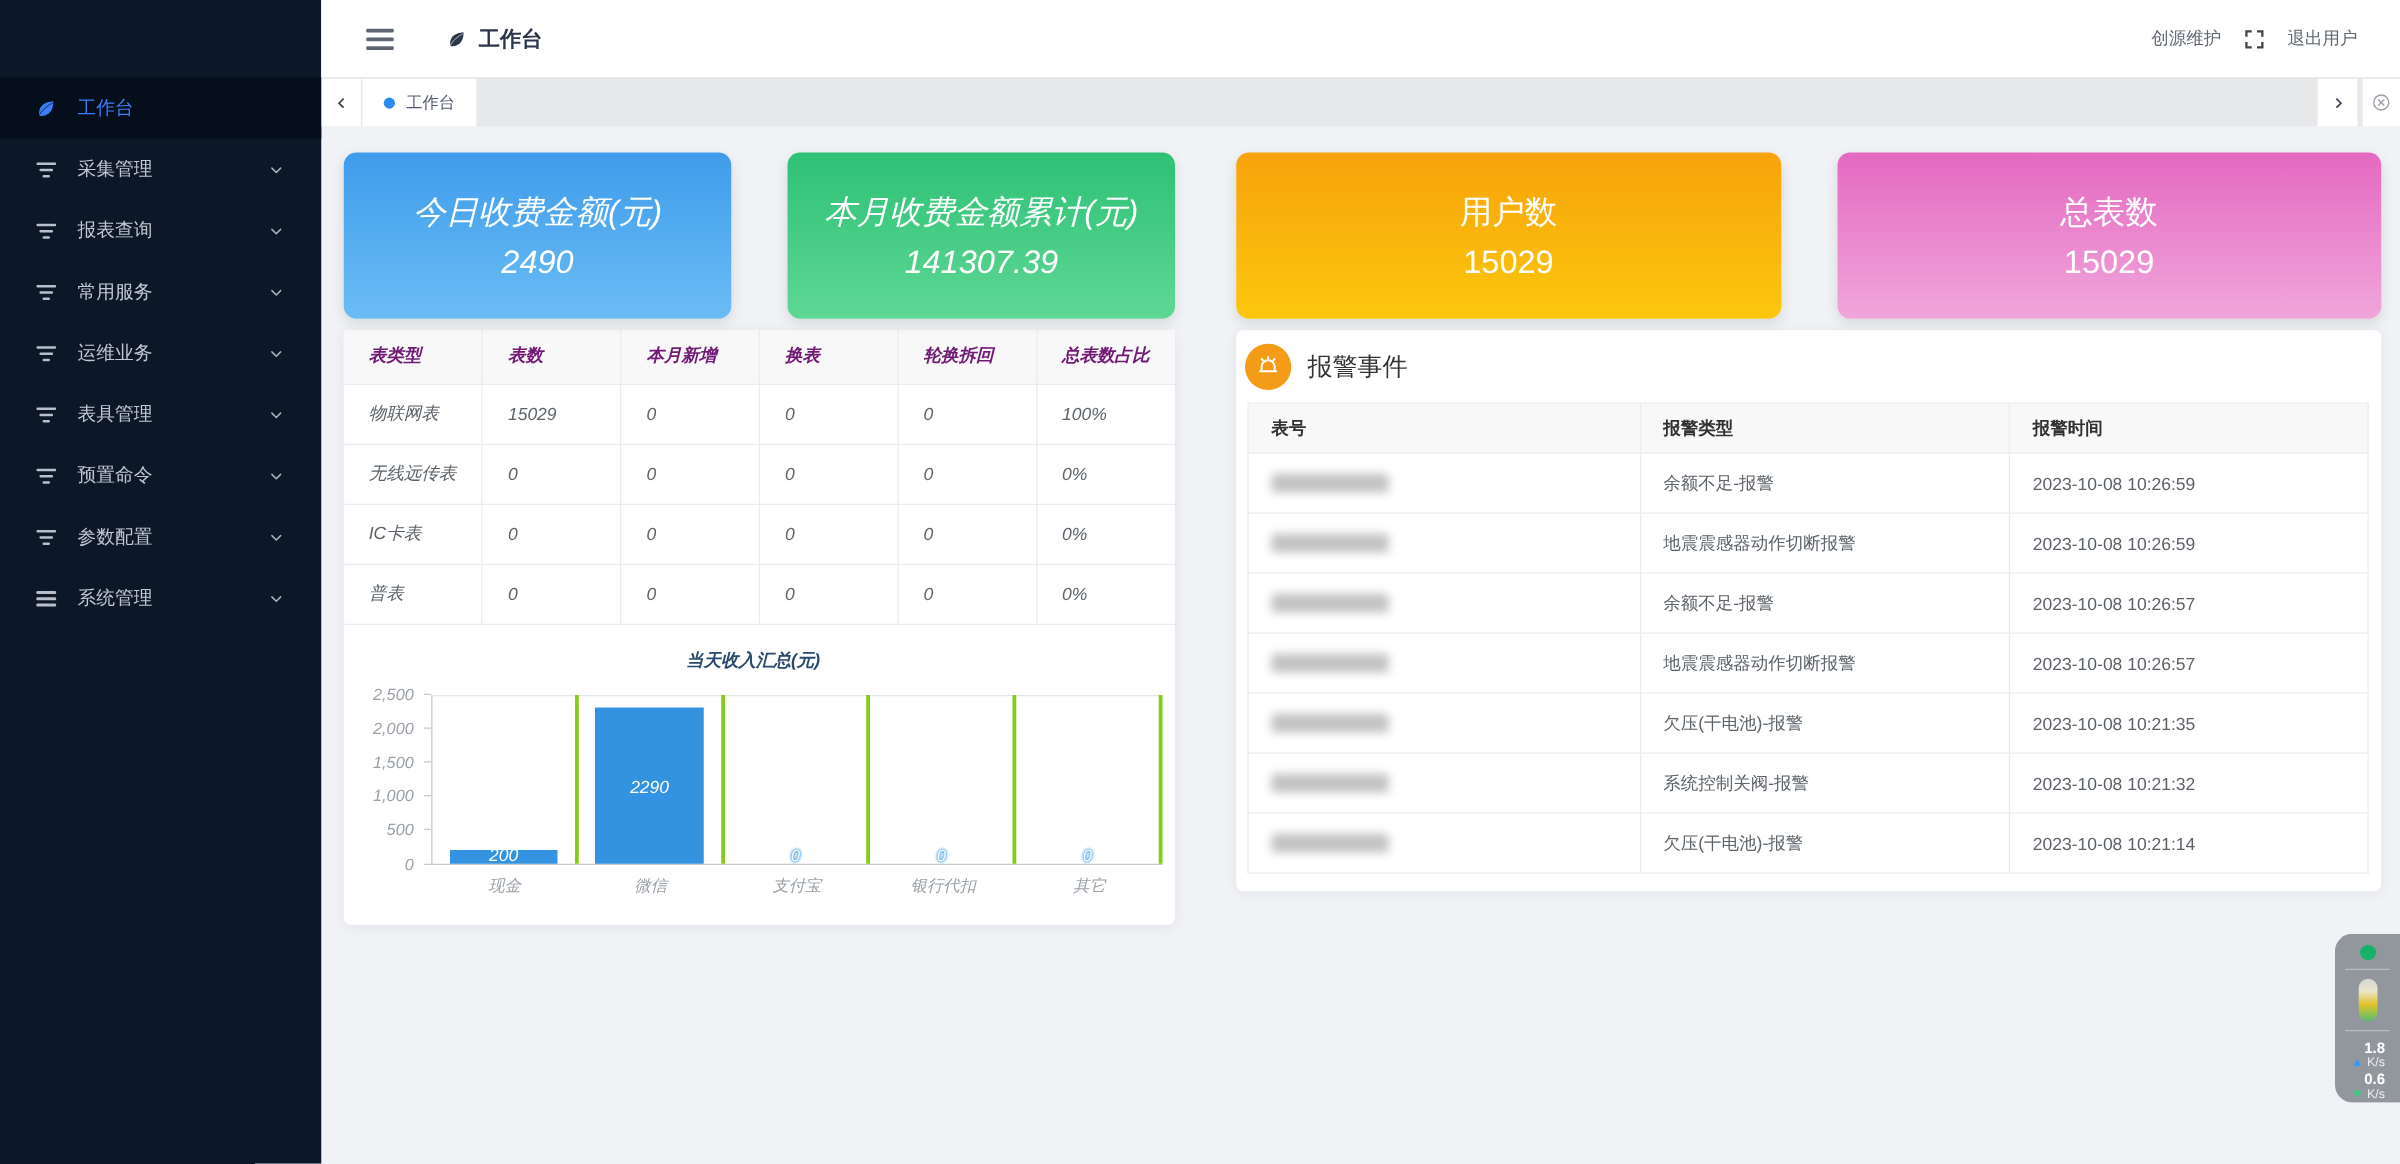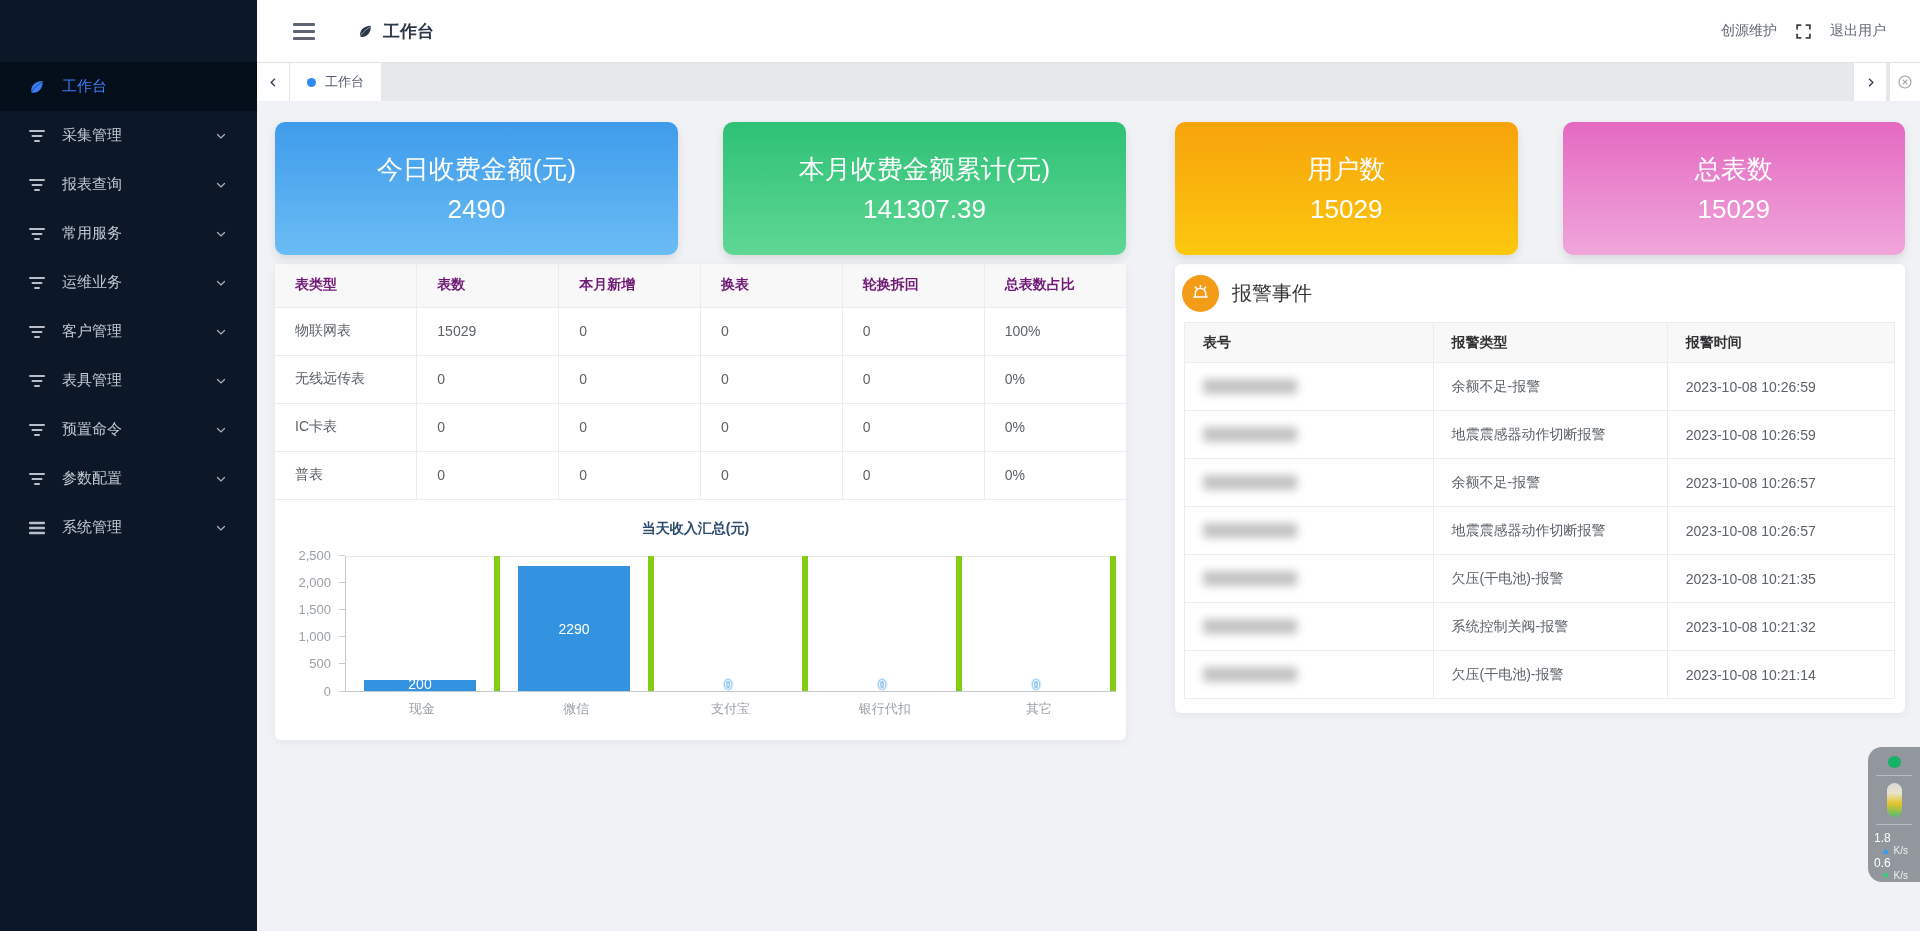--- a/index.html
+++ b/index.html
@@ -31,21 +31,21 @@
   
   .tabbar { height:39px; background:#e7e8ea; display:flex; align-items:stretch; border-top:1px solid #e2e3e5; }
   .tab-arrow { width:33px; background:#fff; display:flex; align-items:center; justify-content:center; color:#3a4254; cursor:pointer; border-right:1px solid #e4e4e4; }
   .tab-arrow.right { border-right:none; border-left:1px solid #e4e4e4; margin-left:auto; }
   .tab-close { width:31px; background:#fff; display:flex; align-items:center; justify-content:center; color:#9aa0a6; border-left:1px solid #e4e4e4; margin-left:3px; cursor:pointer; }
   .tab-item { background:#fff; display:flex; align-items:center; gap:9px; padding:0 17px; font-size:13px; color:#515a6e; cursor:pointer; }
   .tab-dot { width:9px; height:9px; border-radius:50%; background:#2d8cf0; }
 
   
   .content { flex:1; padding:21px 15px 0 18px; display:flex; gap:49px; overflow:hidden; }
-  .col-left { width:851px; flex-shrink:0; }
+  .col-left { width:665px; flex-shrink:0;font-style:italic; }
   .col-right { flex:1; min-width:0; }
   .cards-row { display:flex; gap:45px; margin-bottom:9px; }
   .stat-card { flex:1; height:133px; border-radius:10px; color:#fff; display:flex; flex-direction:column; align-items:center; justify-content:center; gap:7px; box-shadow:0 4px 10px rgba(0,0,0,0.10); }
   .stat-card .sc-title { font-size:26px; }
   .stat-card .sc-value { font-size:26px; }
 
   .panel { background:#fff; border-radius:6px; box-shadow:0 2px 10px rgba(15,35,65,0.06); }
 
   
   table.meter { width:100%; border-collapse:collapse; table-layout:fixed; }
@@ -58,21 +58,21 @@
 
   
   .chart-wrap { padding:20px 10px 22px 0; }
   .chart-title { text-align:center; font-size:14px; font-weight:700; color:#2c4a6e; margin-bottom:18px; }
   .chart-area { display:flex; padding-left:12px; }
   .y-axis { width:58px; position:relative; height:136px; flex-shrink:0; }
   .y-axis .ytick { position:absolute; right:14px; font-size:13px; color:#9aa0a6; white-space:nowrap;margin-left:11px; }
   .y-axis .ymark { position:absolute; right:0; width:6px; height:1px; background:#c6c9cc; }
   .plot { flex:1; height:136px; display:flex; border-left:1px solid #c6c9cc; border-bottom:1px solid #c6c9cc; position:relative; }
   .plot::before { content:""; position:absolute; left:0; right:0; top:0; height:1px; background:#e4e6e9; }
-  .slot { flex:1; position:relative; border-right:6px solid #84cc16; }
+  .slot { flex:1; position:relative; border-right:3px solid #84cc16; }
   .bar { position:absolute; bottom:0; left:12%; width:76%; }
   .bar-label { position:absolute; width:100%; text-align:center; font-size:14px; color:#fff; left:0; }
   .bar-label.zero { color:#fff; text-shadow:0 0 2px #3d9ce8, 0 0 2px #3d9ce8, 0 0 3px #3d9ce8; font-size:13px; }
   .x-cats { display:flex; margin-left:70px; margin-top:8px; }
   .x-cats .cat { flex:1; text-align:center; font-size:13px; color:#9aa0a6; }
 
   
   .alarm-head { display:flex; align-items:center; gap:13px; padding:11px 10px 10px 7px; }
   .alarm-icon { width:37px; height:37px; border-radius:50%; background:#f49b17; display:flex; align-items:center; justify-content:center; color:#fff; flex-shrink:0; }
   .alarm-title { font-size:20px; color:#333; font-weight:500; }
@@ -81,21 +81,21 @@
   table.alarm th, table.alarm td { border:1px solid #eaecef; font-size:14px; text-align:left; padding-left:18px; }
   table.alarm th { height:40px; background:#f8f8f9; color:#303133; font-weight:700; }
   table.alarm td { height:48px; color:#5c6268; }
   .blur-blob { width:94px; height:15px; border-radius:3px; background:#aeaeae; filter:blur(4px); opacity:0.75; }
 
   
   .net-widget { position:fixed; right:0; top:747px; width:52px; height:135px; background:rgba(138,143,149,0.92); border-radius:14px 0 0 14px; display:flex; flex-direction:column; align-items:center; padding-top:9px; color:#fff; }
   .net-dot { width:13px; height:13px; border-radius:50%; background:#17b26a; }
   .net-div { width:36px; height:1px; background:rgba(255,255,255,0.35); margin:7px 0; }
   .net-capsule { width:15px; height:36px; border-radius:8px; background:linear-gradient(180deg,#d7d7d7 0%,#e9e4c8 30%,#e2c32a 60%,#55bd6e 100%); }
-  .net-num { font-size:12px; font-weight:400; line-height:13px; text-align:left; width:40px; padding-right:6px; }
+  .net-num { font-size:12px; font-weight:700; line-height:13px; text-align:right; width:40px; padding-right:6px; }
   .net-unit { font-size:10px; color:rgba(255,255,255,0.85); text-align:right; width:40px; padding-right:6px; line-height:12px; }
   .net-unit .up { color:#2f9bff; } .net-unit .down { color:#35d07f; }
 </style>
 </head>
 <body>
 
 <div class="app">
 
   <aside class="sidebar">
     <div class="side-logo"></div>
@@ -148,33 +148,20 @@
             </svg>
           </span>
         </div>
         <div class="side-item">
           <span class="s-icon">
             <svg width="16" height="14" viewBox="0 0 16 14" stroke="currentColor" stroke-width="2" stroke-linecap="round">
               <path d="M1 2h14M3.5 7h9M6 12h4"></path>
             </svg>
           </span>
           <span class="s-label">运维业务</span>
-          <span class="chev">
-            <svg width="12" height="12" viewBox="0 0 24 24" fill="none" stroke="currentColor" stroke-width="2.4" stroke-linecap="round">
-              <path d="M5 9l7 7 7-7"></path>
-            </svg>
-          </span>
-        </div>
-        <div class="side-item">
-          <span class="s-icon">
-            <svg width="16" height="14" viewBox="0 0 16 14" stroke="currentColor" stroke-width="2" stroke-linecap="round">
-              <path d="M1 2h14M3.5 7h9M6 12h4"></path>
-            </svg>
-          </span>
-          <span class="s-label">客户管理</span>
           <span class="chev">
             <svg width="12" height="12" viewBox="0 0 24 24" fill="none" stroke="currentColor" stroke-width="2.4" stroke-linecap="round">
               <path d="M5 9l7 7 7-7"></path>
             </svg>
           </span>
         </div>
         <div class="side-item">
           <span class="s-icon">
             <svg width="16" height="14" viewBox="0 0 16 14" stroke="currentColor" stroke-width="2" stroke-linecap="round">
               <path d="M1 2h14M3.5 7h9M6 12h4"></path>

